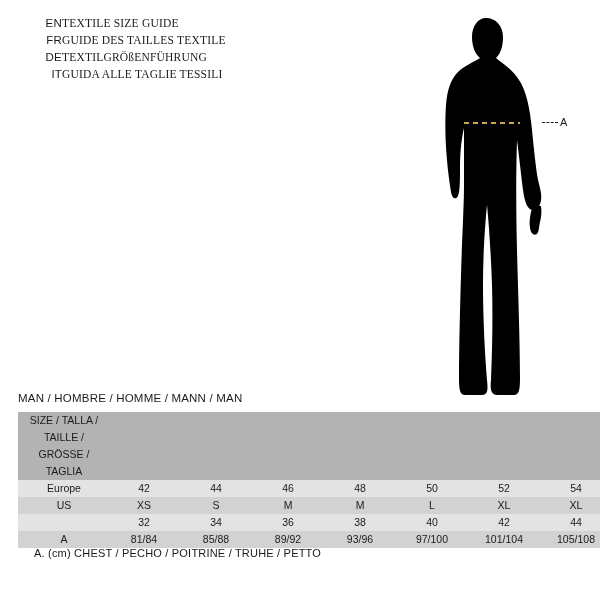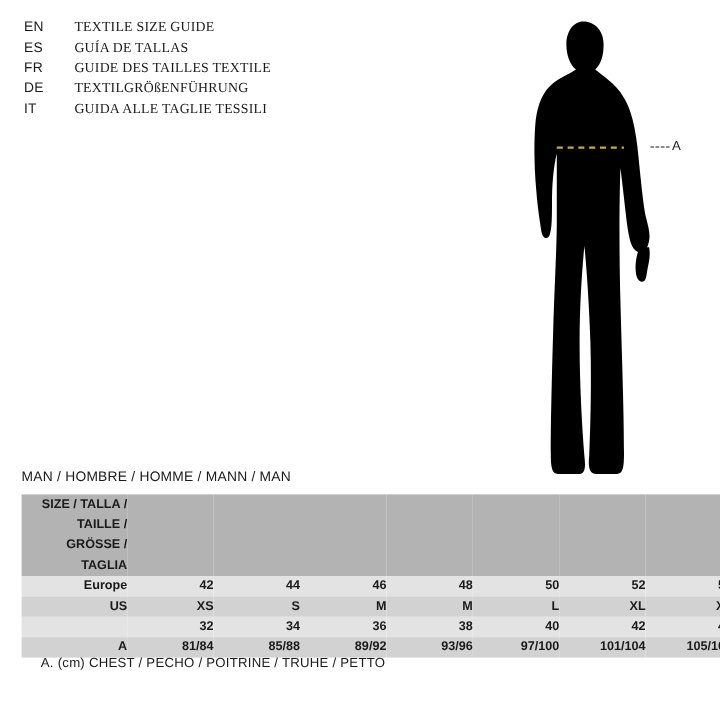--- a/index.html
+++ b/index.html
@@ -33,20 +33,21 @@
     align-items: baseline;
     height: 17px;
     line-height: 17px;
     font-size: 11.5px;
     letter-spacing: 0.2px;
   }
   .lang-code {
     width: 42px;
     flex: 0 0 42px;
     color: #1a1a1a;
+    text-align: right;
   }
   .lang-text {
     color: #1a1a1a;
     white-space: nowrap;
     font-family: Liberation Serif, serif;
   }
 
   
   .cat-block {
     position: absolute;
@@ -109,22 +110,22 @@
     width: 564px;
     table-layout: fixed;
     font-size: 10.5px;
     color: #1a1a1a;
   }
   table.size-table th,
   table.size-table td {
     padding: 0;
     height: 17px;
     line-height: 17px;
-    text-align: right;
-    font-weight: bold;
+    text-align: center;
+    font-weight: normal;
   }
   table.size-table th:first-child,
   table.size-table td:first-child {
     width: 84px;
     padding-left: 4px;
   }
   table.size-table th:not(:first-child),
   table.size-table td:not(:first-child) {
     width: 68px;
     padding-left: 4px;
@@ -148,24 +149,20 @@
 </style>
 </head>
 <body>
 
 <div class="page">
 
   <div class="lang-block">
     <div class="lang-row">
       <span class="lang-code">EN</span>
       <span class="lang-text">TEXTILE SIZE GUIDE</span>
-    </div>
-    <div class="lang-row">
-      <span class="lang-code">ES</span>
-      <span class="lang-text">GUÍA DE TALLAS</span>
     </div>
     <div class="lang-row">
       <span class="lang-code">FR</span>
       <span class="lang-text">GUIDE DES TAILLES TEXTILE</span>
     </div>
     <div class="lang-row">
       <span class="lang-code">DE</span>
       <span class="lang-text">TEXTILGRÖßENFÜHRUNG</span>
     </div>
     <div class="lang-row">

